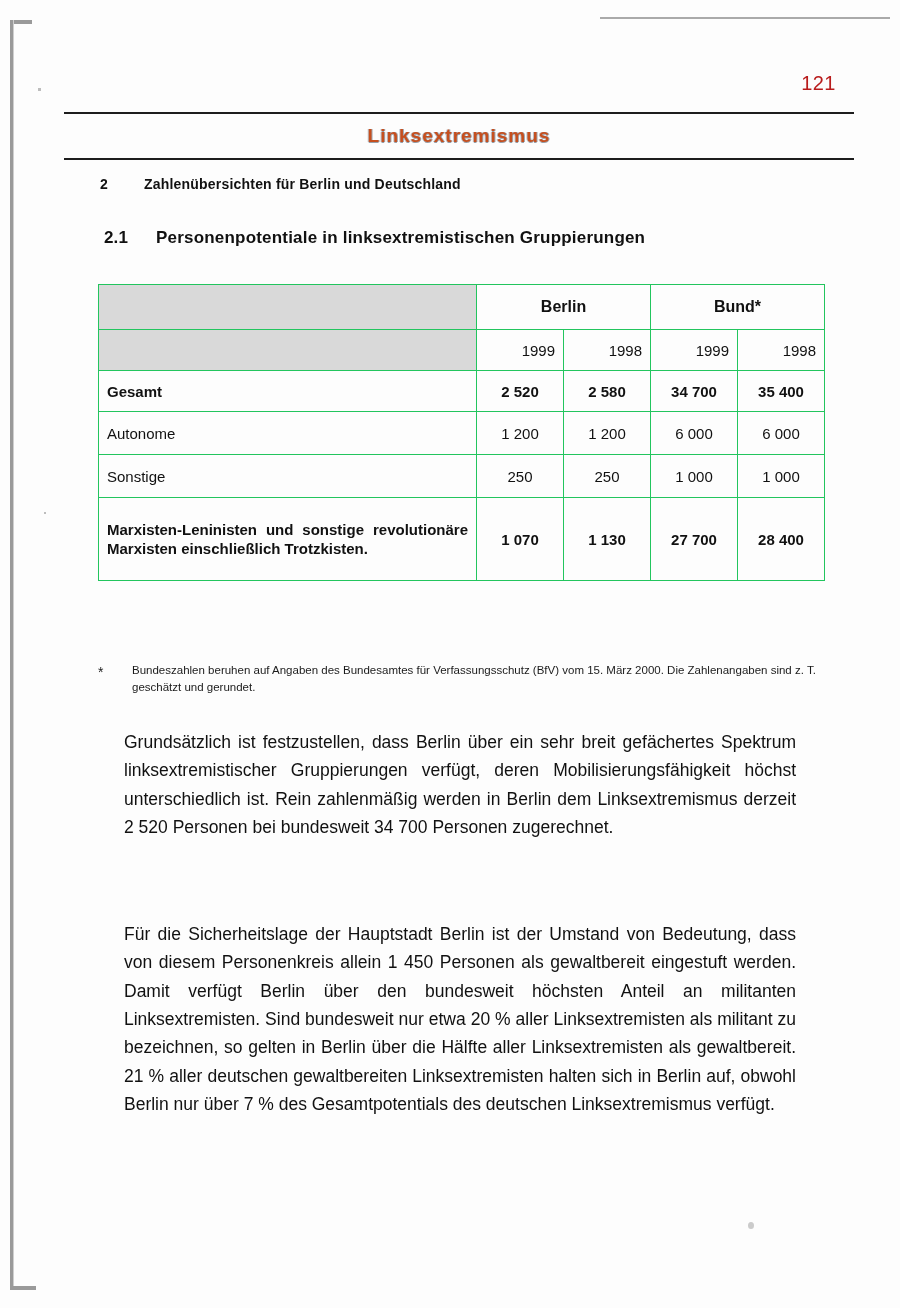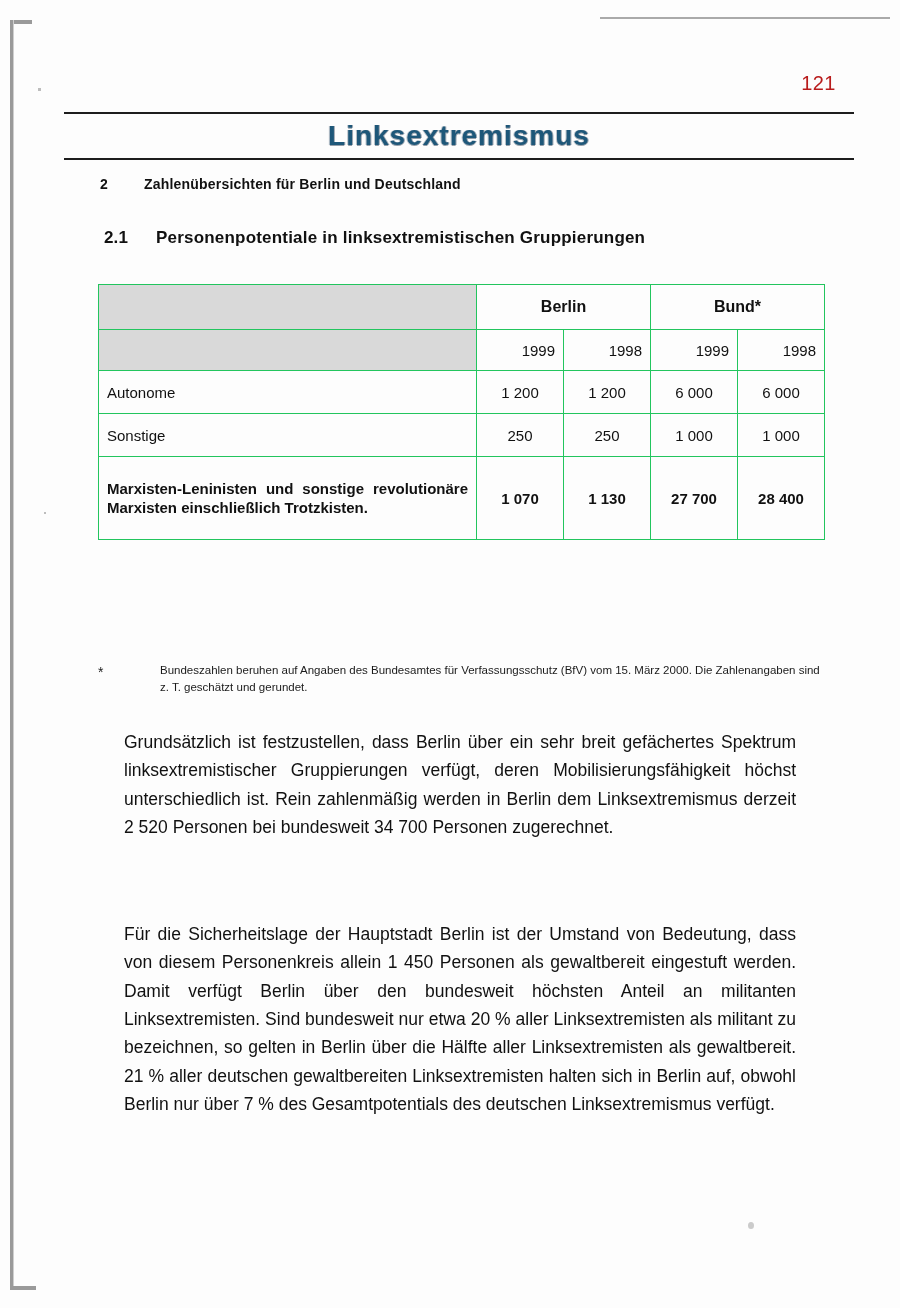--- a/index.html
+++ b/index.html
@@ -90,23 +90,23 @@
     position: absolute;
     left: 0;
     top: 66px;
     width: 100%;
     height: 44px;
     display: flex;
     align-items: center;
     justify-content: center;
   }
   .banner-title {
-    font-size: 28px;
-    font-weight: bold;
-    color: #0c4a6e;
+    font-size: 19px;
+    font-weight: bold;
+    color: #c2410c;
     letter-spacing: 1px;
     text-shadow:
       1px 0 0 #9aa3ae,
       -1px 0 0 #b9c0c8,
       0 1px 0 #8d96a1;
     opacity: 0.92;
   }
 
   
   .h-sec {
@@ -200,21 +200,21 @@
     color: #1b1b1b;
   }
   .footnote .star {
     position: absolute;
     left: 0;
     top: 0;
     font-size: 14px;
   }
   .footnote .fn-text {
     display: block;
-    margin-left: 62px;
+    margin-left: 34px;
   }
 
   
   .body {
     position: absolute;
     left: 60px;
     width: 672px;
     font-size: 17.5px;
     line-height: 1.62;
     text-align: justify;
@@ -284,20 +284,27 @@
         </tr>
         <tr>
           <td class="corner-cell"></td>
           <th class="yr-head">1999</th>
           <th class="yr-head">1998</th>
           <th class="yr-head">1999</th>
           <th class="yr-head">1998</th>
         </tr>
       </thead>
       <tbody>
+        <tr class="row-total">
+          <td class="lbl-b">Gesamt</td>
+          <td class="num b">2 520</td>
+          <td class="num b">2 580</td>
+          <td class="num b">34 700</td>
+          <td class="num b">35 400</td>
+        </tr>
         <tr class="row-mid">
           <td class="lbl">Autonome</td>
           <td class="num">1 200</td>
           <td class="num">1 200</td>
           <td class="num">6 000</td>
           <td class="num">6 000</td>
         </tr>
         <tr class="row-mid">
           <td class="lbl">Sonstige</td>
           <td class="num">250</td>

